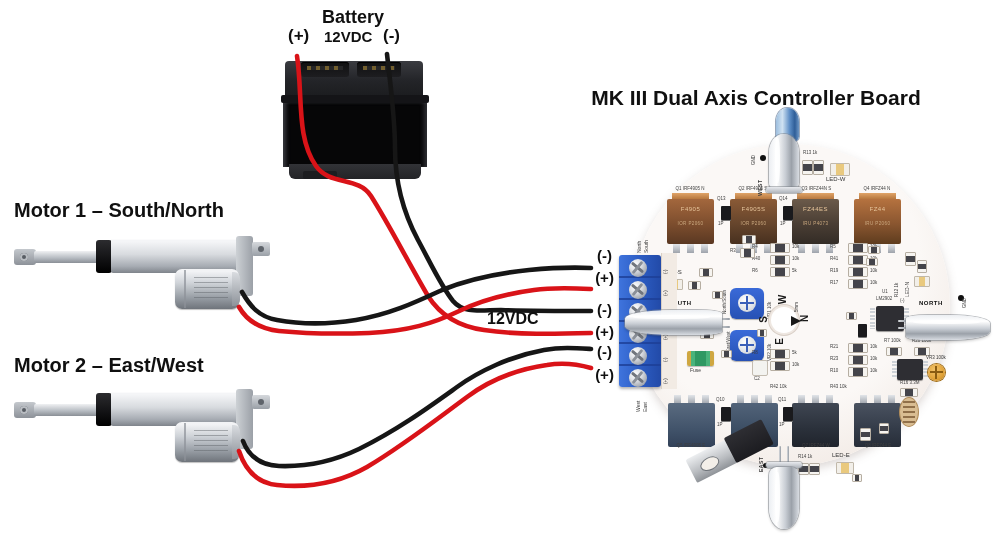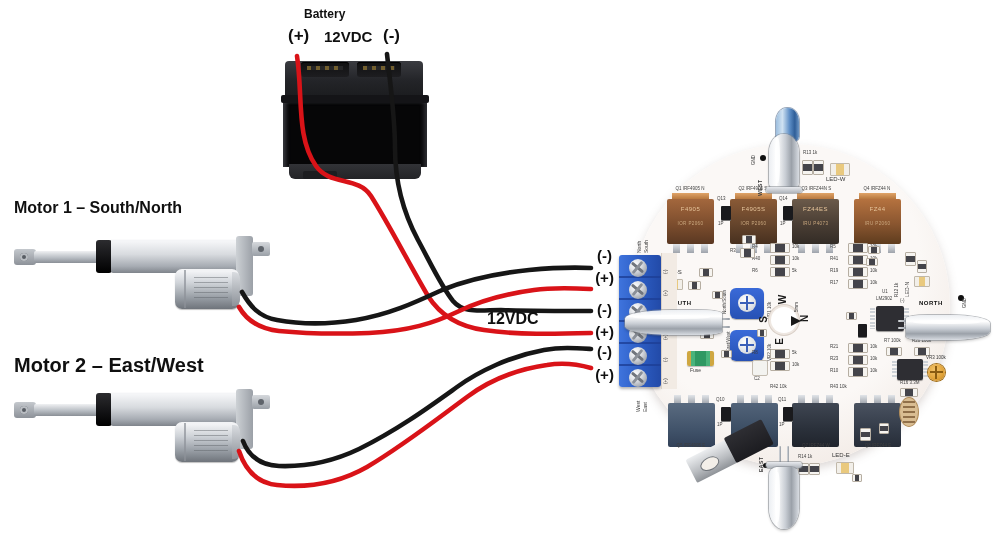--- a/index.html
+++ b/index.html
@@ -128,25 +128,25 @@
     <div class="term" style="left:76px;width:44px">
         <i></i>
       </div>
     <div class="lip"></div>
     <div class="bod"></div>
     <div class="base"></div>
     <div class="notch"></div>
   </div>
 
   <div class="t b" style="left:288px;top:27px;font-size:17px">(+)</div>
-  <div class="t b" style="left:304px;top:8px;font-size:12px">Battery</div>
+  <div class="t b" style="left:322px;top:8px;font-size:18px">Battery</div>
   <div class="t b" style="left:324px;top:29px;font-size:15px">12VDC</div>
   <div class="t b" style="left:383px;top:27px;font-size:17px">(-)</div>
 
-  <div class="t b" style="left:14px;top:199px;font-size:16px">Motor 1 – South/North</div>
+  <div class="t b" style="left:14px;top:199px;font-size:20px">Motor 1 – South/North</div>
   <div class="act" style="left:8px;top:225px">
     <div class="clevis">
         <i></i>
       </div>
     <div class="rod"></div>
     <div class="collar"></div>
     <div class="tube"></div>
     <div class="plate"></div>
     <div class="ear">
         <i></i>
@@ -168,20 +168,21 @@
     <div class="plate"></div>
     <div class="ear">
         <i></i>
       </div>
     <div class="cyl"></div>
     <div class="cap"></div>
     <div class="lbl"></div>
     <div class="endc"></div>
   </div>
 
+  <div class="t b" style="left:560px;top:86px;width:392px;text-align:center;font-size:21px">MK III Dual Axis Controller Board</div>
   <div class="pcb"></div>
 
   <div class="t tiny4 z2" style="left:664px;top:187px;width:52px;text-align:center">Q1 IRF4905  N</div>
   <div class="t tiny4 z2" style="left:727px;top:187px;width:52px;text-align:center">Q2 IRF4905  S</div>
   <div class="t tiny4 z2" style="left:789px;top:187px;width:52px;text-align:center">+Q3 IRFZ44N S</div>
   <div class="t tiny4 z2" style="left:851px;top:187px;width:52px;text-align:center">Q4  IRFZ44  N</div>
   <div class="fet f1 z2" style="left:667px;top:193px">
       <div class="tab"></div>
       <div class="fbody">
         <span class="ftxt">F4905</span>

